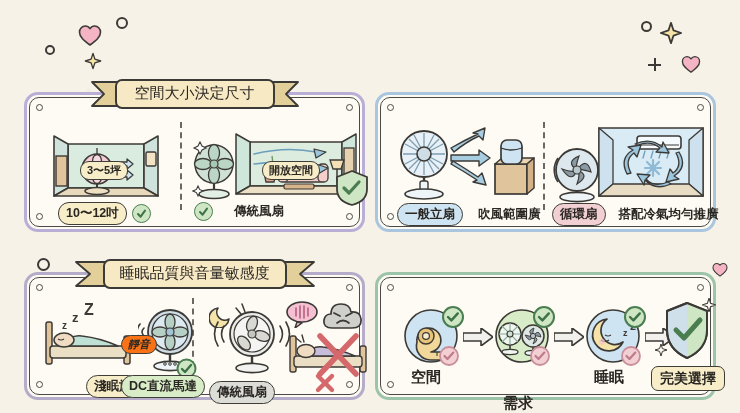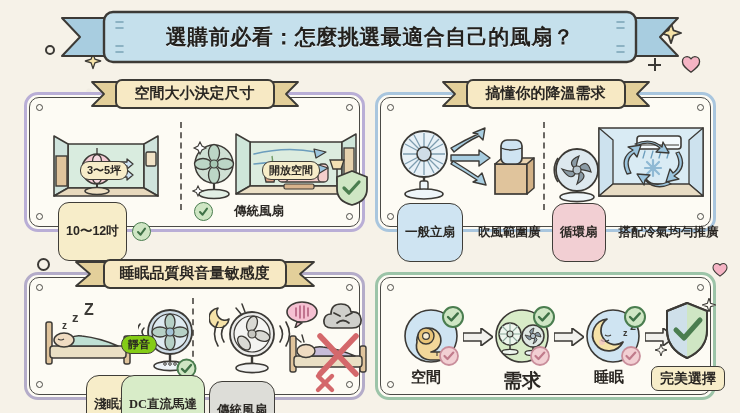--- a/index.html
+++ b/index.html
@@ -51,29 +51,29 @@
     position:absolute;left:5px;top:5px;right:5px;bottom:5px;
     border-radius:10px;background:transparent;
   }
   .screw{position:absolute;width:5px;height:5px;border-radius:50%;
     border:1.4px solid #4b4a46;background:#fdfbf4;}
   .ribbon{position:absolute;left:50%;transform:translateX(-50%);top:-13px;height:28px;}
   .ribbon svg{display:block;}
   .ribbon-label{
     position:absolute;left:0;top:0;width:100%;height:100%;
     display:flex;align-items:center;justify-content:center;
-    font-size:15px;font-weight:bold;color:#2a2723;
+    font-size:15px;font-weight:normal;color:#2a2723;
   }
   .divider{position:absolute;border-left:2.5px dashed #6b6863;}
 
   
   .pill{
     display:inline-flex;align-items:center;justify-content:center;
     border:1.8px solid #3f3d38;border-radius:11px;
-    padding:19px 7px;font-size:12.5px;font-weight:bold;color:#2a2723;
+    padding:1px 7px;font-size:12.5px;font-weight:bold;color:#2a2723;
     white-space:nowrap;box-sizing:border-box;line-height:1.5;
   }
   .pill.sm{font-size:11px;padding:0 6px;border-radius:9px;border-width:1.6px;margin-top:33px;}
   .plain-label{font-size:12.5px;font-weight:bold;color:#2a2723;white-space:nowrap;}
   .row{position:absolute;display:flex;align-items:center;gap:5px;}
 
   .check{
     width:17px;height:17px;border-radius:50%;
     border:1.8px solid #4a7d4f;background:#cfe6c4;
     display:inline-flex;align-items:center;justify-content:center;flex:none;
@@ -117,32 +117,20 @@
   </div>
   <div class="deco dot-o" style="left:37px;top:258px;width:9px;height:9px;"></div>
   <div class="deco dot-o" style="left:56px;top:273px;width:5px;height:5px;"></div>
   <div class="deco" style="left:712px;top:262px;width:16px;height:15px;">
     <svg class="heart" viewBox="0 0 24 22">
         <path d="M12 21C6 16.5 1.5 13 1.5 8.2 1.5 4.6 4.2 2 7.3 2c2 0 3.7 1.1 4.7 2.7C13 3.1 14.7 2 16.7 2c3.1 0 5.8 2.6 5.8 6.2C22.5 13 18 16.5 12 21z" fill="#f5b4c4" stroke="#3c3a36" stroke-width="1.6" stroke-linejoin="round"></path>
       </svg>
   </div>
   <div class="deco dot-o" style="left:700px;top:386px;width:6px;height:6px;"></div>
 
-  <div class="title-wrap">
-    <svg width="740" height="58" viewBox="0 0 740 58">
-      <path d="M108 10 L62 10 L80 29 L62 48 L108 48 Z" fill="#a8cde0" stroke="#3c3a36" stroke-width="2" stroke-linejoin="round"></path>
-      <path d="M632 10 L678 10 L660 29 L678 48 L632 48 Z" fill="#a8cde0" stroke="#3c3a36" stroke-width="2" stroke-linejoin="round"></path>
-      <rect x="104" y="4" width="532" height="50" rx="9" fill="#c5e0ec" stroke="#3c3a36" stroke-width="2.4"></rect>
-      <g stroke="#7aa3b5" stroke-width="1.6" stroke-linecap="round">
-        <path d="M116 14 h7 M116 20 h7 M116 44 h7 M116 38 h7"></path>
-        <path d="M617 14 h7 M617 20 h7 M617 44 h7 M617 38 h7"></path>
-      </g>
-    </svg>
-    <div class="title-text">選購前必看：怎麼挑選最適合自己的風扇？</div>
-  </div>
 
   <div class="panel" style="left:24px;top:92px;width:341px;height:140px;">
     <div class="panel-box" style="border:3px solid #b9aed6;"></div>
     <div class="panel-box inner" style="border:1.6px solid #4b4a46;"></div>
     <div class="screw" style="left:12px;top:12px;"></div>
     <div class="screw" style="right:12px;top:12px;"></div>
     <div class="screw" style="left:12px;bottom:12px;"></div>
     <div class="screw" style="right:12px;bottom:12px;"></div>
 
     <div class="ribbon" style="width:218px;">
@@ -262,28 +250,20 @@
   </div>
 
   <div class="panel" style="left:375px;top:92px;width:341px;height:140px;">
     <div class="panel-box" style="border:3px solid #a9c6de;"></div>
     <div class="panel-box inner" style="border:1.6px solid #4b4a46;"></div>
     <div class="screw" style="left:12px;top:12px;"></div>
     <div class="screw" style="right:12px;top:12px;"></div>
     <div class="screw" style="left:12px;bottom:12px;"></div>
     <div class="screw" style="right:12px;bottom:12px;"></div>
 
-    <div class="ribbon" style="width:218px;">
-      <svg width="218" height="30" viewBox="0 0 218 30">
-        <path d="M34 3 L6 3 L18 15 L6 27 L34 27 Z" fill="#e3cf9a" stroke="#3c3a36" stroke-width="1.8" stroke-linejoin="round"></path>
-        <path d="M184 3 L212 3 L200 15 L212 27 L184 27 Z" fill="#e3cf9a" stroke="#3c3a36" stroke-width="1.8" stroke-linejoin="round"></path>
-        <rect x="30" y="1" width="158" height="28" rx="6" fill="#f7e9c4" stroke="#3c3a36" stroke-width="2"></rect>
-      </svg>
-      <div class="ribbon-label">搞懂你的降溫需求</div>
-    </div>
 
     <div class="divider" style="left:168px;top:30px;height:88px;"></div>
 
     <div class="scene" style="left:16px;top:32px;width:150px;height:80px;">
       <svg width="150" height="80" viewBox="0 0 150 80">
         <circle cx="33" cy="30" r="23" fill="#e8f1f7" stroke="#3c3a36" stroke-width="1.8"></circle>
         <g stroke="#7d9db0" stroke-width="1.3">
           <path d="M33 9 V51 M12 30 H54 M18 15 L48 45 M48 15 L18 45"></path>
           <path d="M23 11 L43 49 M43 11 L23 49 M14 20 L52 40 M14 40 L52 20"></path>
         </g>
@@ -404,21 +384,21 @@
             <circle cx="32" cy="66" r="1.3"></circle>
             <circle cx="37" cy="66" r="1.3"></circle>
         </g>
         <g fill="none" stroke="#3c3a36" stroke-width="1.6" stroke-linecap="round">
           <path d="M6 30 q-4 4 0 8"></path>
             <path d="M2 26 q-6 8 0 16"></path>
         </g>
       </svg>
     </div>
     <div class="row" style="left:97px;top:30px;">
-      <span class="pill sm" style="background:#84cc16;border-radius:12px;">靜音</span>
+      <span class="pill sm" style="background:#f97316;border-radius:12px;font-style:italic;">靜音</span>
     </div>
     <div class="scene" style="left:185px;top:32px;width:24px;height:24px;">
       <svg width="24" height="24" viewBox="0 0 24 24">
         <path d="M20 15 A10 10 0 1 1 9 4 A8 8 0 0 0 20 15 z" fill="#f6e3a8" stroke="#3c3a36" stroke-width="1.6" stroke-linejoin="round"></path>
       </svg>
     </div>
     <div class="scene" style="left:152px;top:86px;width:21px;height:21px;">
       <svg width="21" height="21" viewBox="0 0 21 21">
         <circle cx="10.5" cy="10.5" r="9" fill="#cfe6c4" stroke="#4a7d4f" stroke-width="2"></circle>
         <path d="M6 11 l3 3 6 -7" fill="none" stroke="#3f7146" stroke-width="2.4" stroke-linecap="round" stroke-linejoin="round"></path>
@@ -480,21 +460,21 @@
           <path d="M34 6 L70 44"></path>
             <path d="M70 6 L34 44"></path>
         </g>
       </svg>
     </div>
 
     <div class="row" style="left:32px;top:103px;">
       <span class="pill" style="background:#f7edc9;border-radius:13px;margin-left:30px;">淺眠族</span>
     </div>
     <div class="row" style="left:97px;top:103px;">
-      <span class="pill" style="background:#d8ecc8;border-radius:13px;font-family:Liberation Serif, serif;">DC直流馬達</span>
+      <span class="pill" style="background:#d8ecc8;border-radius:13px;">DC直流馬達</span>
     </div>
     <div class="row" style="left:185px;top:109px;">
       <span class="pill" style="background:#ddddd8;border-radius:13px;">傳統風扇</span>
     </div>
     <div class="scene" style="left:290px;top:100px;width:22px;height:22px;">
       <svg width="22" height="22" viewBox="0 0 22 22">
         <g stroke="#d4686b" stroke-width="4.4" stroke-linecap="round">
           <path d="M4 4 L18 18"></path>
             <path d="M18 4 L4 18"></path>
         </g>
@@ -605,21 +585,21 @@
     <div class="scene" style="left:280px;top:72px;width:12px;height:12px;">
       <svg width="12" height="12" viewBox="0 0 12 12">
           <path d="M6 0 l1.4 4.6 4.6 1.4 -4.6 1.4 L6 12 l-1.4 -4.6 L0 6 l4.6 -1.4z" fill="#fdfbf4" stroke="#3c3a36" stroke-width="1"></path>
         </svg>
     </div>
 
     <div class="row" style="left:36px;top:96px;">
       <span class="plain-label" style="font-size:15px;">空間</span>
     </div>
     <div class="row" style="left:128px;top:96px;">
-      <span class="plain-label" style="font-size:19px;">需求</span>
+      <span class="plain-label" style="font-size:15px;margin-top:26px;">需求</span>
     </div>
     <div class="row" style="left:219px;top:96px;">
       <span class="plain-label" style="font-size:15px;">睡眠</span>
     </div>
     <div class="row" style="left:276px;top:94px;">
       <span class="pill" style="background:#f7edc9;border-radius:7px;font-size:14px;padding:1px 8px;">完美選擇</span>
     </div>
   </div>
 
 </div>

